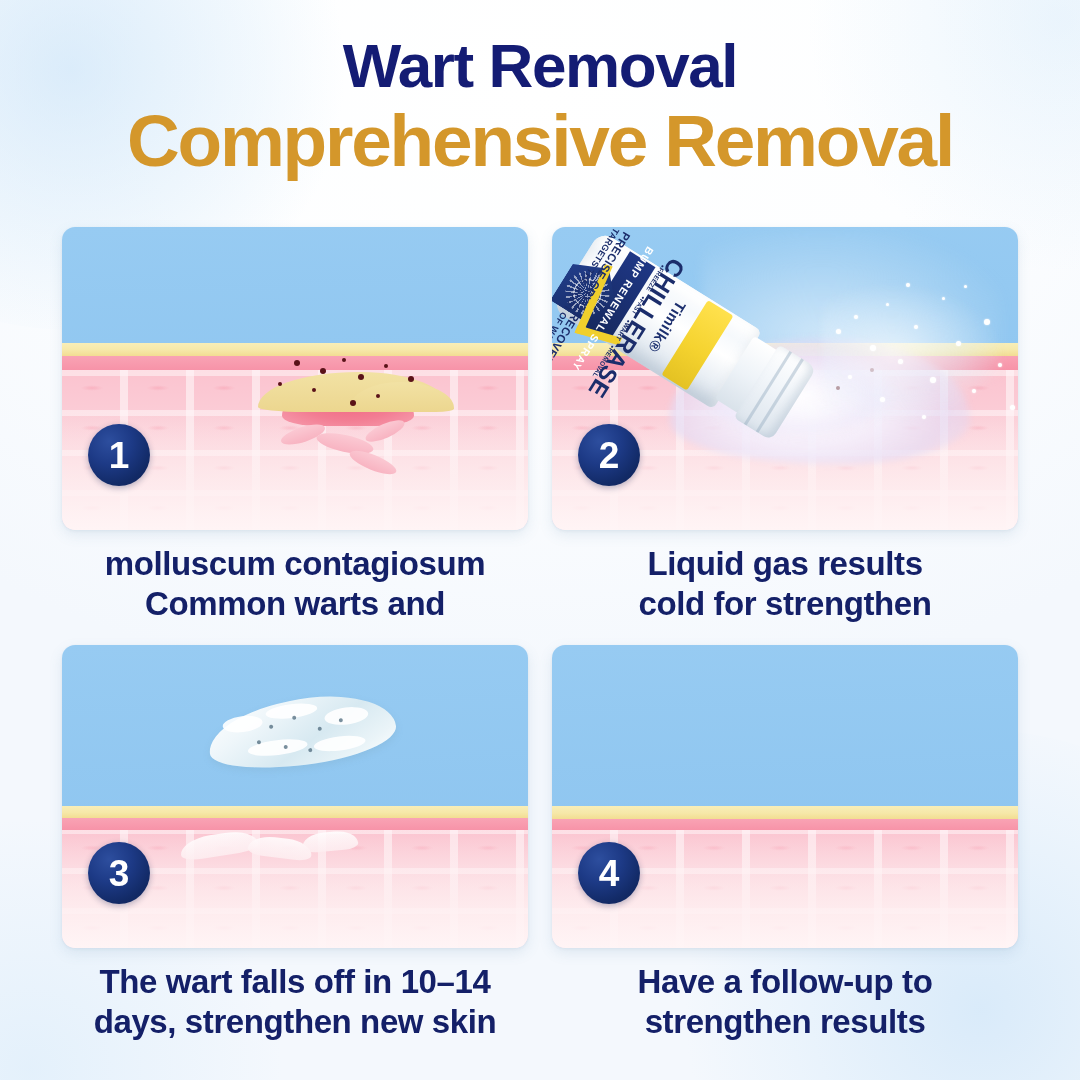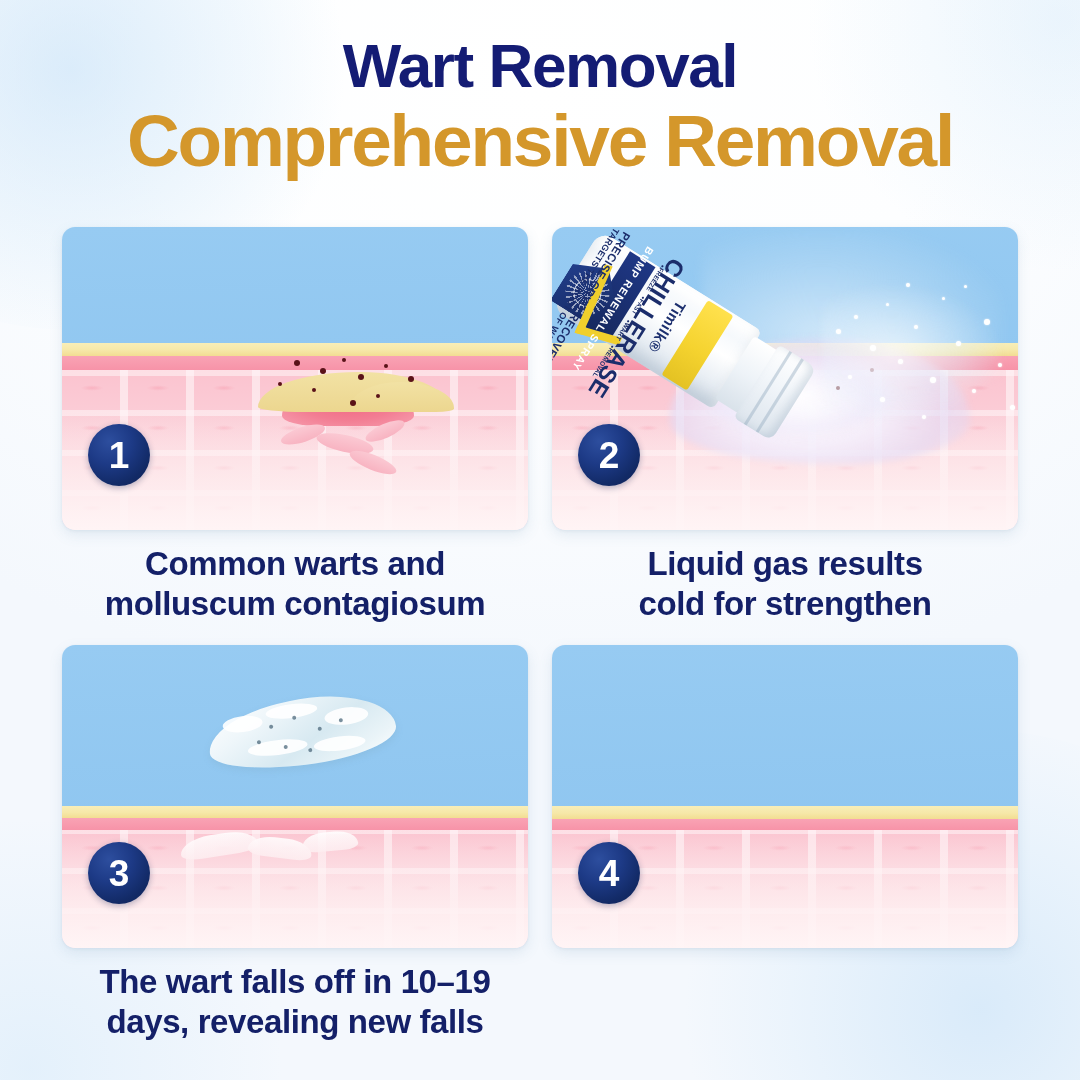--- a/index.html
+++ b/index.html
@@ -477,22 +477,22 @@
         <div class="dot" style="left:150px; top:22px"></div>
         <div class="dot sm" style="left:54px; top:34px"></div>
         <div class="dot" style="left:92px; top:46px"></div>
         <div class="dot sm" style="left:118px; top:40px"></div>
         <div class="dot sm" style="left:20px; top:28px"></div>
       </div>
 
       <div class="badge">1</div>
     </div>
     <div class="caption">
+      <div>molluscum contagiosum</div>
       <div>Common warts and</div>
-      <div>molluscum contagiosum</div>
     </div>
   </div>
 
   <div class="step">
     <div class="panel">
       <div class="skin-wrap">
         <div class="dermis" style="height:160px">
           <div class="bricks"></div>
           <div class="cell-nuclei"></div>
           <div class="fade-bottom"></div>
@@ -593,33 +593,37 @@
         <div class="scab-spec" style="left:110px; top:30px;"></div>
         <div class="scab-spec" style="left:48px;  top:36px;"></div>
         <div class="scab-spec" style="left:132px; top:24px;"></div>
         <div class="scab-spec" style="left:74px;  top:44px;"></div>
         <div class="scab-spec" style="left:98px;  top:50px;"></div>
       </div>
 
       <div class="badge">3</div>
     </div>
     <div class="caption">
-      <div>The wart falls off in 10–19</div>
-      <div>days, revealing new falls</div>
+      <div>The wart falls off in 10–14</div>
+      <div>days, strengthen new skin</div>
     </div>
   </div>
 
   <div class="step">
     <div class="panel">
       <div class="skin-wrap">
         <div class="dermis" style="height:118px">
           <div class="bricks"></div>
           <div class="cell-nuclei"></div>
           <div class="fade-bottom"></div>
         </div>
         <div class="dermis-top" style="height:11px; bottom:118px"></div>
         <div class="epidermis" style="height:13px; bottom:129px"></div>
       </div>
       <div class="badge">4</div>
     </div>
+    <div class="caption">
+      <div>Have a follow-up to</div>
+      <div>strengthen results</div>
+    </div>
   </div>
 
 </div>
 
 </body></html>

